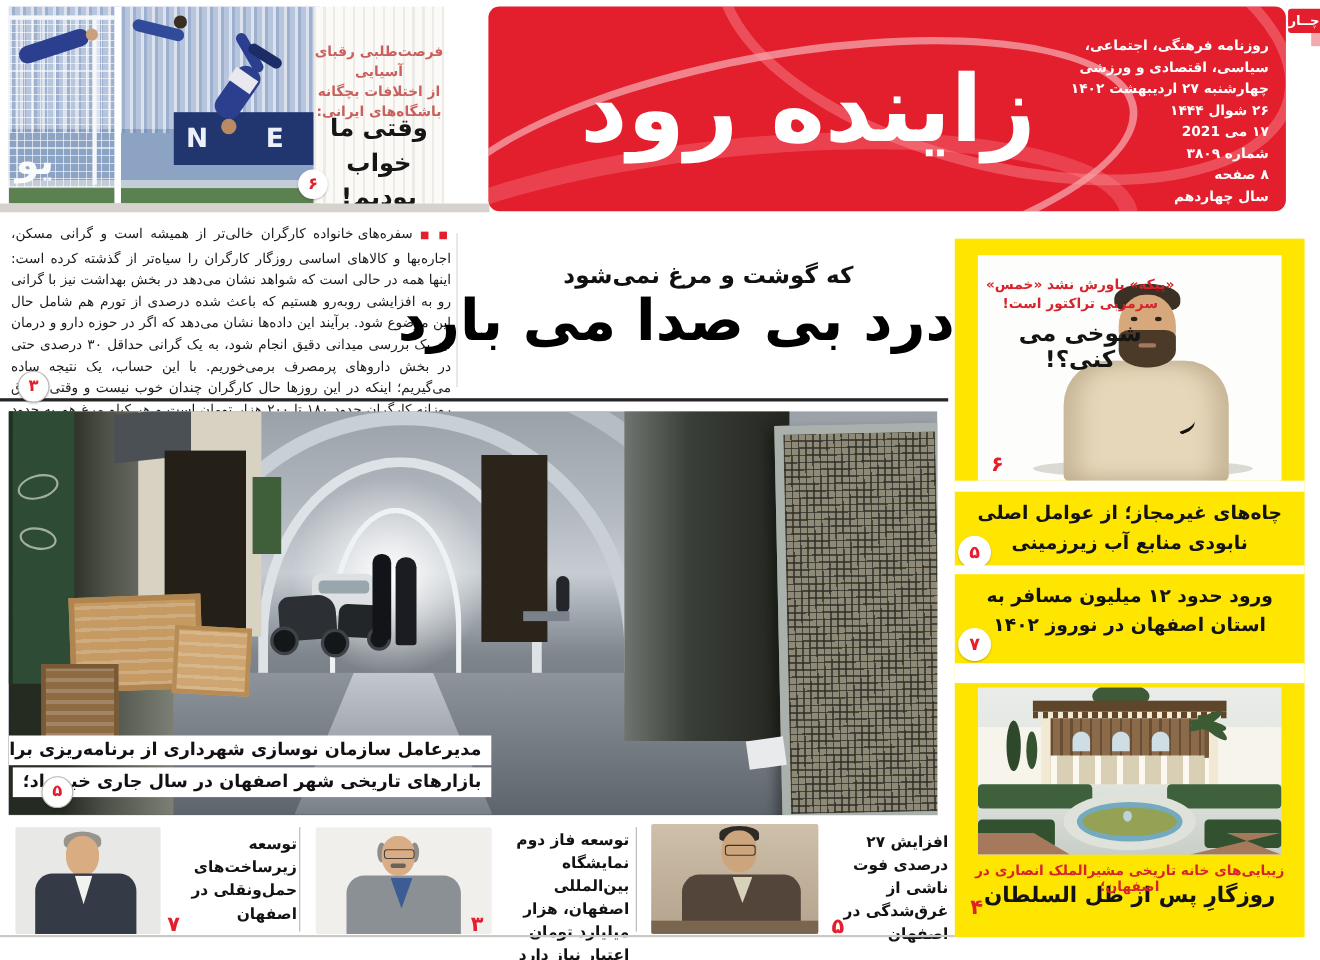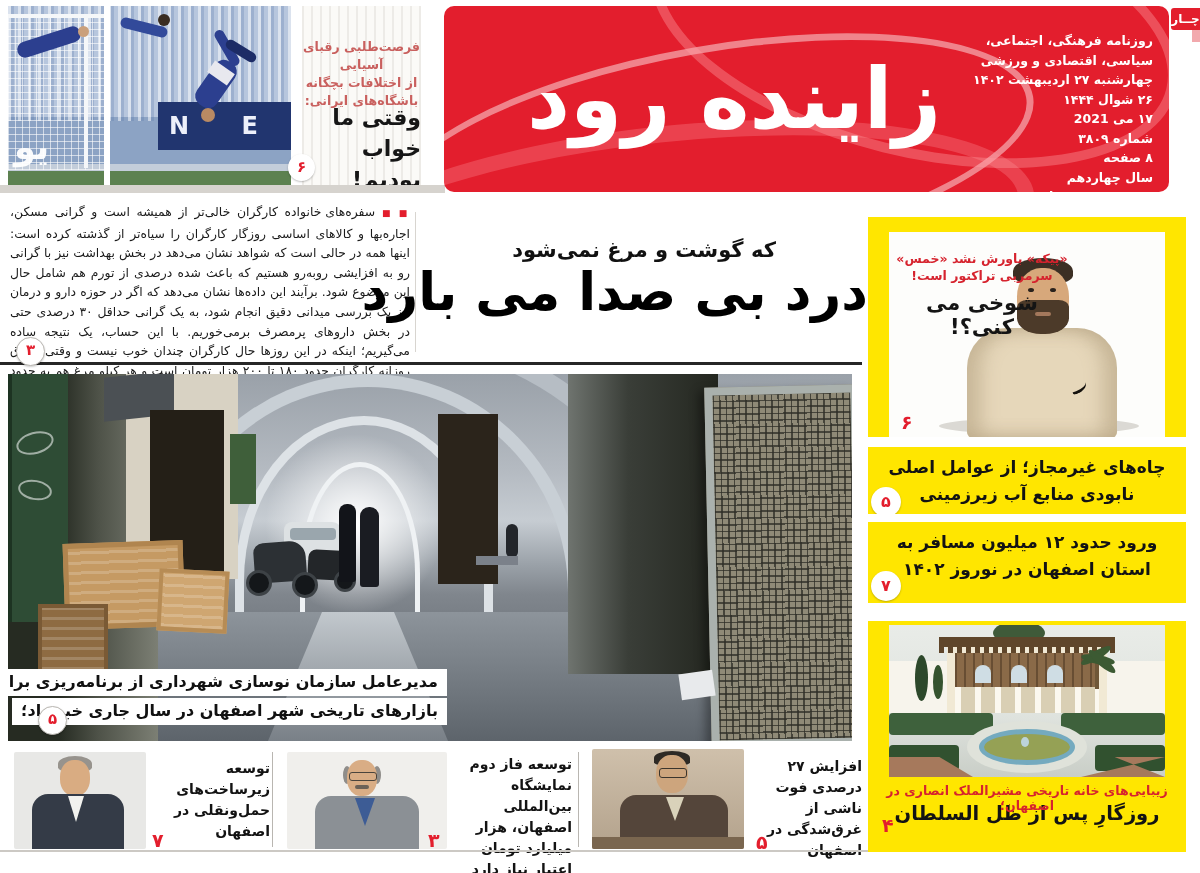--- a/index.html
+++ b/index.html
@@ -43,25 +43,25 @@
             font-size:24px;font-weight:bold;letter-spacing:22px;line-height:48px;text-align:center;direction:ltr;}
   .fb-arm{left:112px;top:16px;width:48px;height:11px;background:#324a9a;border-radius:6px;transform:rotate(14deg);}
   .fb-armhead{left:150px;top:8px;width:12px;height:12px;background:#3a2d22;border-radius:50%;}
   .fb-body{left:196px;top:52px;width:24px;height:52px;background:#2c3f8f;border-radius:10px;transform:rotate(35deg);}
   .fb-shorts{left:201px;top:60px;width:24px;height:14px;background:#e8e8ee;transform:rotate(35deg);}
   .fb-leg1{left:214px;top:22px;width:10px;height:40px;background:#2c3f8f;border-radius:5px;transform:rotate(-30deg);}
   .fb-leg2{left:228px;top:28px;width:10px;height:34px;background:#1d2c66;border-radius:5px;transform:rotate(-58deg);}
   .fb-headR{left:193px;top:102px;width:14px;height:14px;background:#b98a63;border-radius:50%;}
 
   
-  .teaser{left:302px;top:6px;width:119px;height:179px;
+  .teaser{left:285px;top:6px;width:119px;height:179px;
           background:repeating-linear-gradient(90deg,#edebe7 0 2px,#fbfaf7 2px 9px);}
   .teaser-kicker{left:0;top:32px;width:100%;text-align:center;color:#c9605e;font-size:12.5px;
                  font-weight:bold;line-height:18px;}
-  .teaser-headline{left:0;top:96px;width:100%;text-align:right;color:#161616;font-size:22px;
+  .teaser-headline{left:0;top:96px;width:100%;text-align:center;color:#161616;font-size:22px;
                    font-weight:bold;line-height:31px;}
   .num{color:#e31e2d;font-weight:bold;font-size:19px;}
   .notch{width:27px;height:27px;background:#fff;border-radius:50%;text-align:center;line-height:26px;
          color:#e31e2d;font-weight:bold;font-size:15px;box-shadow:0 1px 2px rgba(0,0,0,.25);}
   .teaser-num{left:-14px;top:148px;}
   .topbar-rule{left:0;top:185px;width:445px;height:8px;background:#d6d3ce;}
 
   
   .lead-par{left:10px;top:202px;width:400px;height:152px;font-size:12.4px;line-height:19.6px;
             text-align:justify;color:#1b1b1b;}

